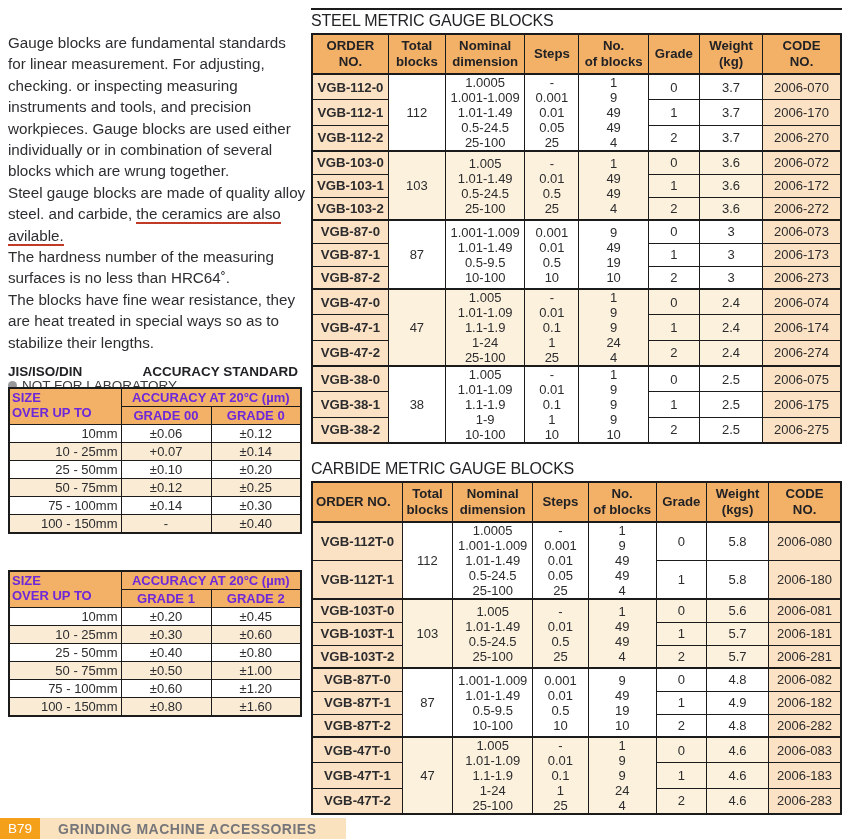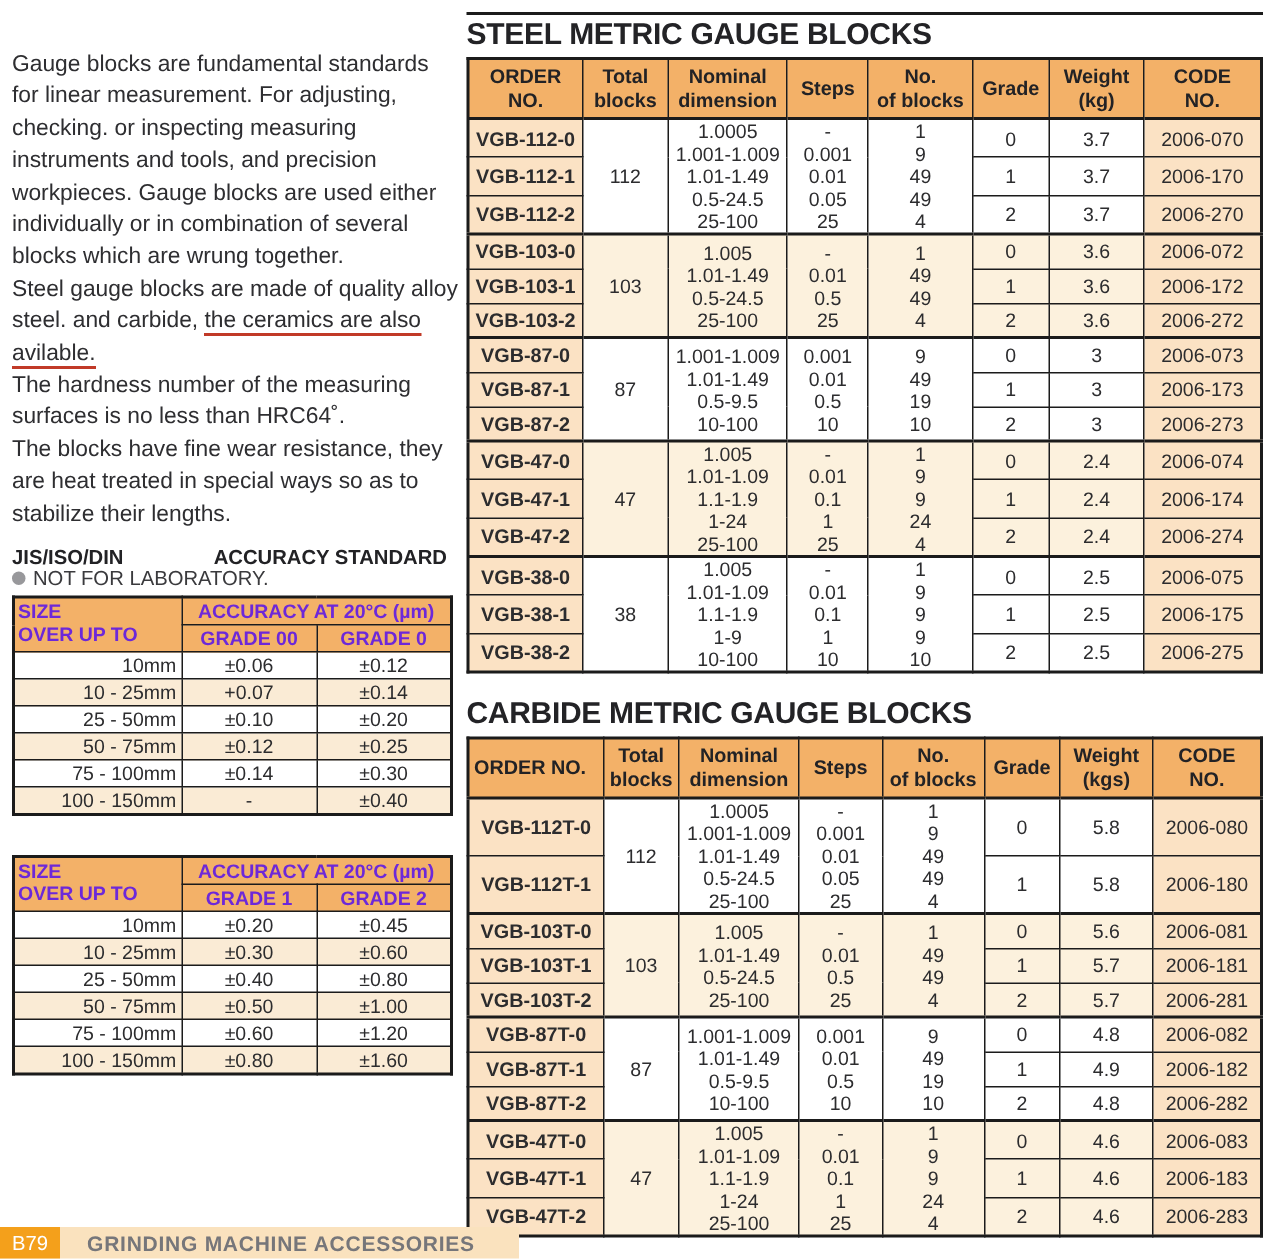--- a/index.html
+++ b/index.html
@@ -11,34 +11,34 @@
   .left-col { position:absolute; left:8px; top:32px; width:299px; }
   .intro p { font-size:15.2px; line-height:21.4px; color:#2e2e31; }
   .u-red { border-bottom:2px solid #c13a28; }
   .note { margin-top:25px; font-size:13.5px; color:#3a3a3d; display:flex; align-items:center; gap:5px; }
   .bullet { width:9px; height:9px; border-radius:50%; background:#98989b; display:inline-block; flex:0 0 auto; }
 
   
   .acc-block1 { position:absolute; left:8px; top:364px; width:292px; }
   .acc-block2 { position:absolute; left:8px; top:570px; width:292px; }
   .acc-title { display:flex; justify-content:space-between; font-weight:bold;
-    font-size:13.5px; color:#222225; padding:0 2px 18px 0; }
+    font-size:13.5px; color:#222225; padding:0 2px 8px 0; }
   table.acc { border-collapse:collapse; width:292px; table-layout:fixed;
     border:2px solid #1b1b1b; font-size:13px; }
   table.acc th { background:#F3B168; border:1px solid #1b1b1b; font-weight:bold;
     font-size:13px; color:#6d28d9; padding:1px 2px; height:16px; }
   table.acc th.size-h { text-align:left; white-space:pre-line; line-height:15px; vertical-align:top; }
   table.acc td { border:1px solid #1b1b1b; text-align:center; height:17px; padding:1px 20px; }
   table.acc td.size { text-align:right; padding-right:3px; }
   table.acc tbody tr:nth-child(even) td { background:#FAEBD5; }
 
   
   .right-col { position:absolute; left:311px; top:8px; width:531px; }
   .top-rule { height:2px; background:#1b1b1b; margin-bottom:2px; }
-  h2.sec-title { font-size:20px; font-weight:bold; color:#232326; letter-spacing:-0.2px; margin:0 0 3px 0; }
+  h2.sec-title { font-size:16px; font-weight:normal; color:#232326; letter-spacing:-0.2px; margin:0 0 3px 0; }
   h2.carbide { margin-top:16px; }
 
   table.gauge { border-collapse:collapse; width:531px; table-layout:fixed;
     border:2px solid #1b1b1b; font-size:13px; color:#2c2c2e; }
   table.gauge th { background:#F3B168; border:1px solid #1b1b1b; font-weight:bold;
     font-size:13.2px; color:#222225; white-space:pre-line; line-height:16px; padding:3px 0; }
   table.gauge th.left-h { text-align:left; padding-left:3px; }
   table.gauge td { border:1px solid #1b1b1b; text-align:center; padding:0 1px; }
   td.order { background:#FBE2C4; font-weight:bold; text-align:left; padding-left:3px;
     font-size:13.2px; height:23px; }

